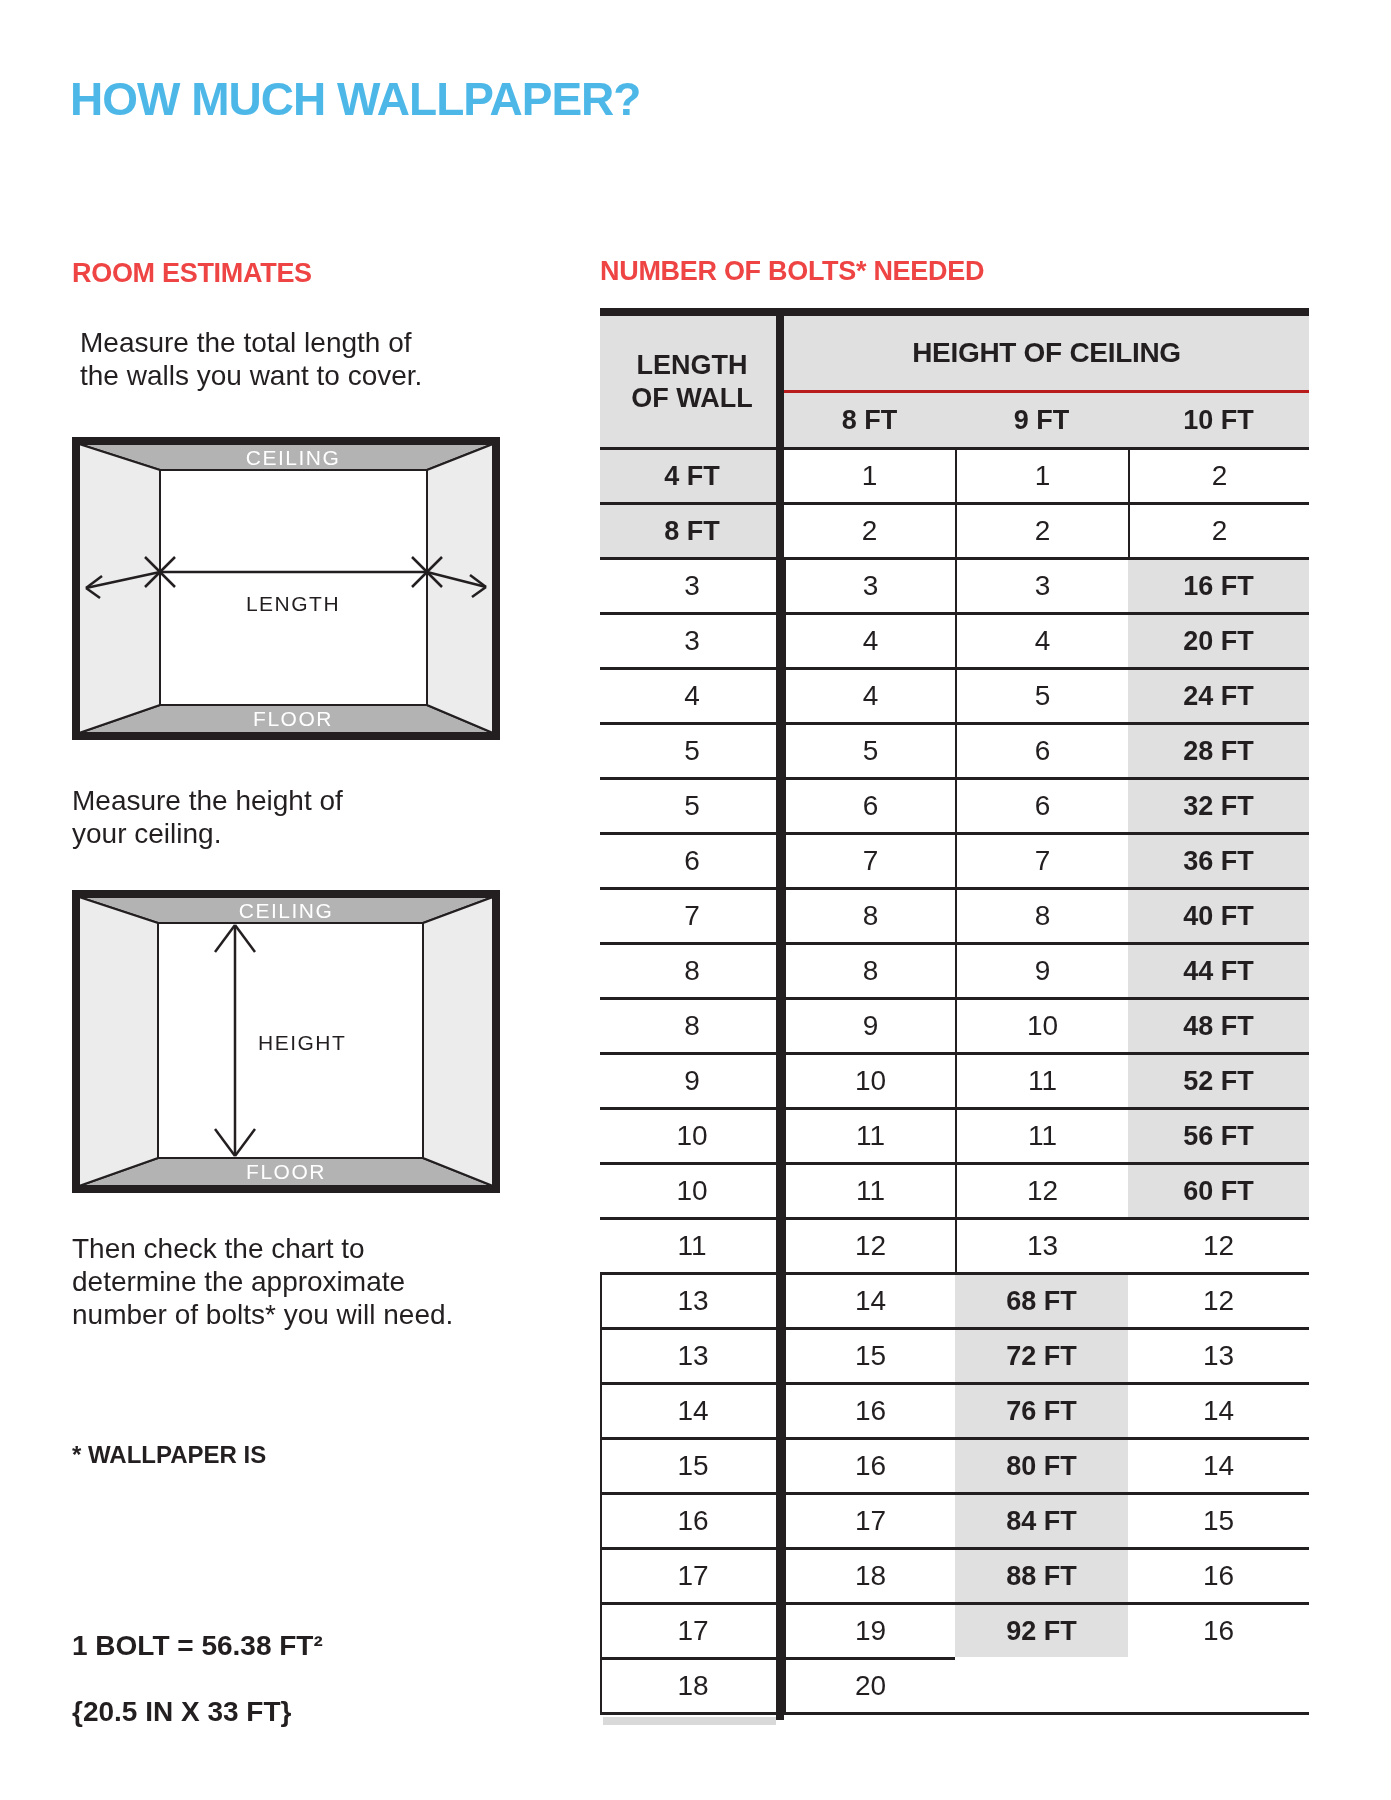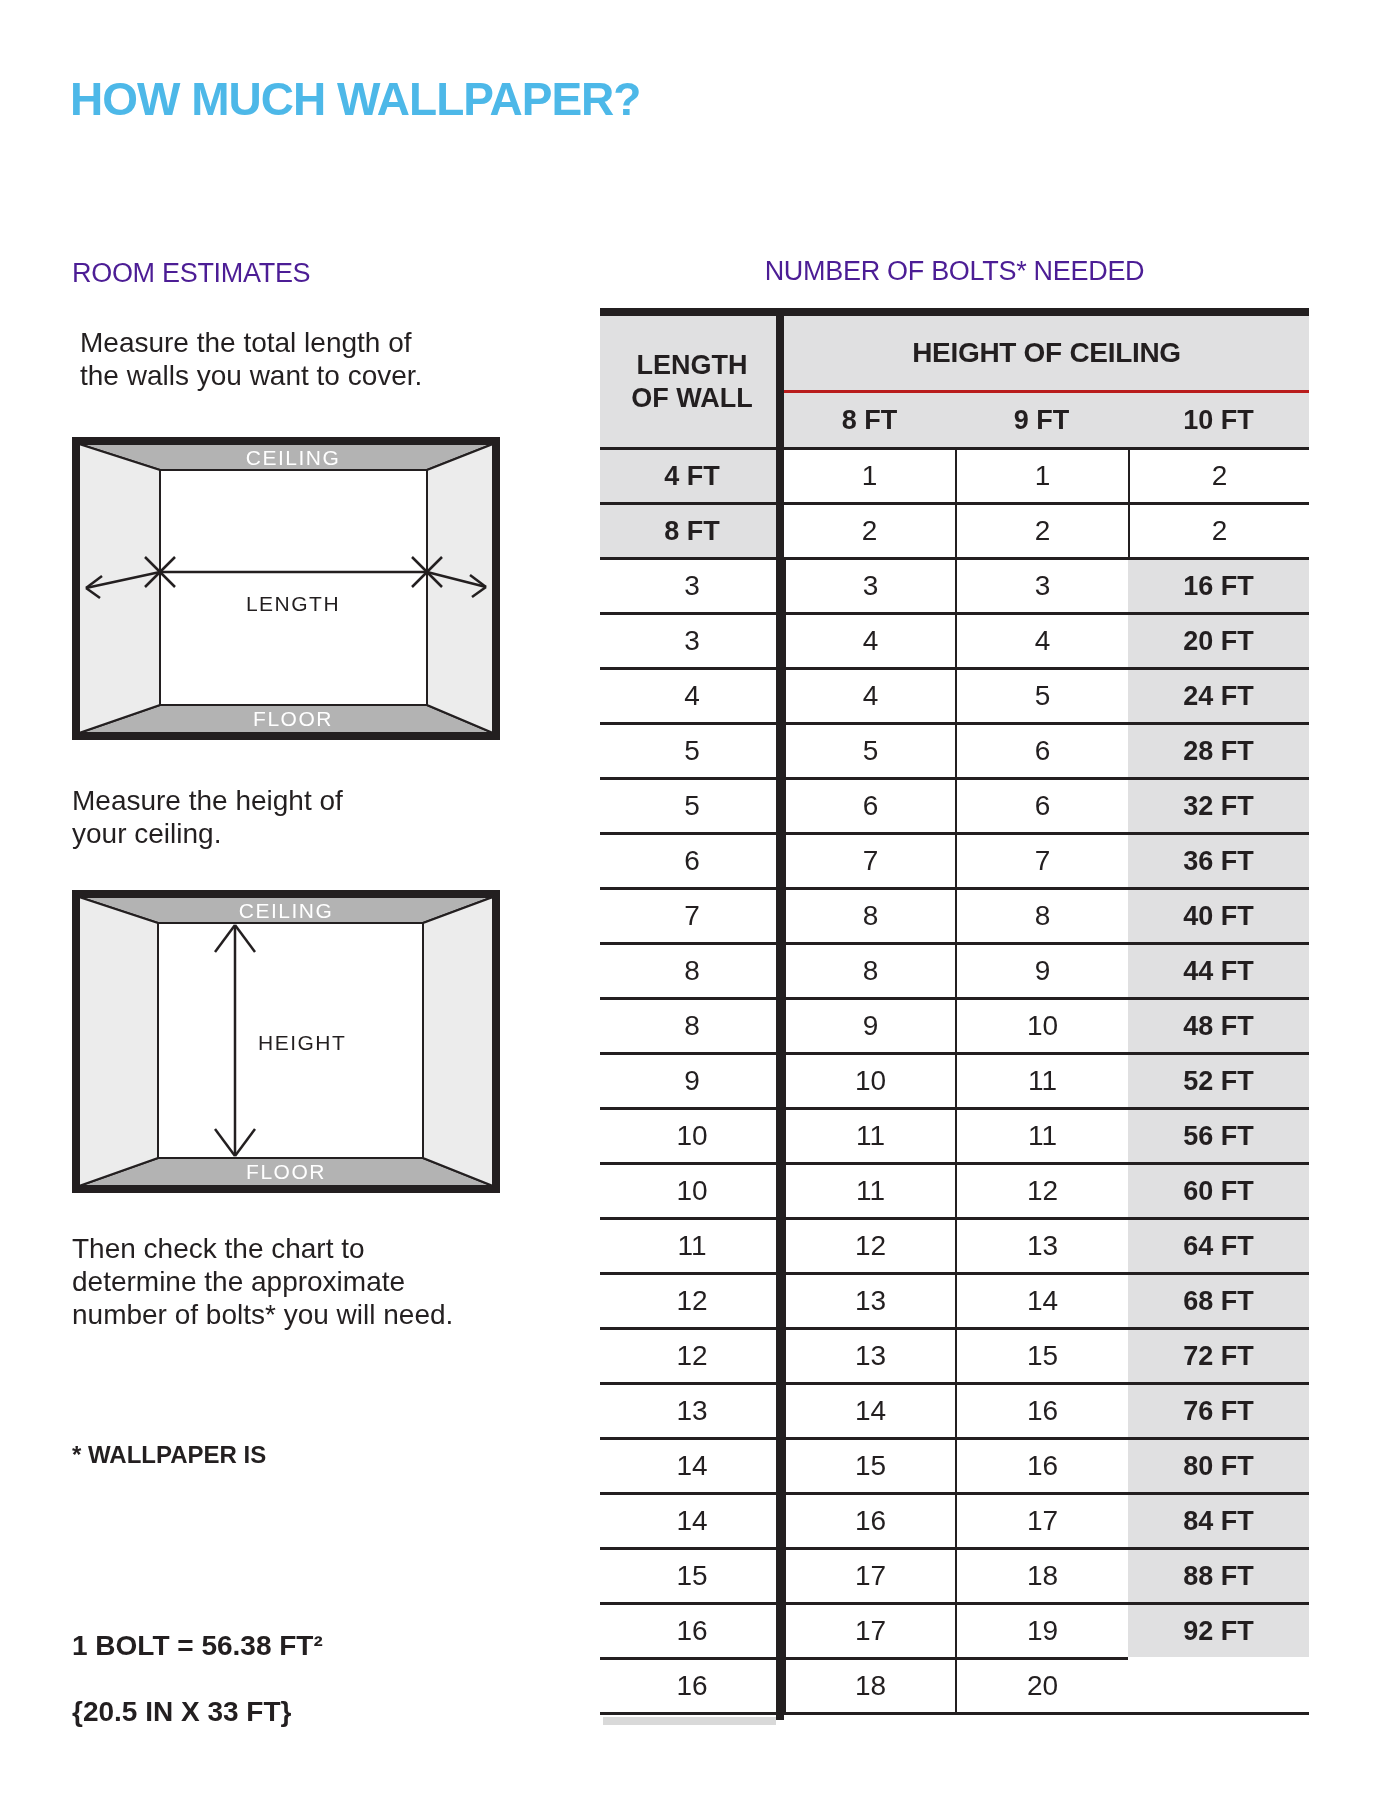--- a/index.html
+++ b/index.html
@@ -10,38 +10,38 @@
     color:#231f20;
   }
   .abs { position:absolute; }
 
   
   .page-title {
     left:70px; top:72px; font-size:46px; font-weight:bold;
     letter-spacing:-1px; color:#4db8e8; white-space:nowrap;
   }
   .section-heading {
-    font-size:27px; font-weight:normal; color:#4c1d95; letter-spacing:-0.3px;
+    font-size:27px; font-weight:bold; color:#ef4444; letter-spacing:-0.3px;
   }
   .para {
     font-size:28px; line-height:33px; color:#231f20; white-space:pre-line;
   }
   .footnote { font-size:24px; line-height:34px; font-weight:bold;margin-top:12px; }
   .footnote .indent { padding-left:26px; display:block; }
   .bolt-info { font-size:28px; line-height:33px; font-weight:bold; white-space:pre-line; }
 
   
   .diagram { display:block; }
   .diagram text { font-family:"Liberation Sans", sans-serif; }
   .dg-band-label { font-size:21px; fill:#ffffff; letter-spacing:1.5px; }
   .dg-dim-label  { font-size:21px; fill:#231f20; letter-spacing:1.5px; }
 
   
   .table-heading {
-    left:600px; top:256px; width:709px; text-align:center;
+    left:600px; top:256px; width:709px; 
   }
   .bolt-table { left:600px; top:308px; width:709px; }
   .top-bar { height:8px; background:#231f20; }
   .tgrid {
     display:grid;
     grid-template-columns:184px 171px 173px 181px;
     grid-template-rows:77px 54px;
     grid-auto-rows:55px;
     position:relative;
   }
@@ -222,21 +222,20 @@
       <div class="cell th-row">56 FT</div>
       <div class="cell td c1">10</div>
       <div class="cell td c2">11</div>
       <div class="cell td c3">12</div>
 
       <div class="cell th-row">60 FT</div>
       <div class="cell td c1">11</div>
       <div class="cell td c2">12</div>
       <div class="cell td c3">13</div>
 
-      <div class="cell th-row">64 FT</div>
       <div class="cell td c1">12</div>
       <div class="cell td c2">13</div>
       <div class="cell td c3">14</div>
 
       <div class="cell th-row">68 FT</div>
       <div class="cell td c1">12</div>
       <div class="cell td c2">13</div>
       <div class="cell td c3">15</div>
 
       <div class="cell th-row">72 FT</div>

